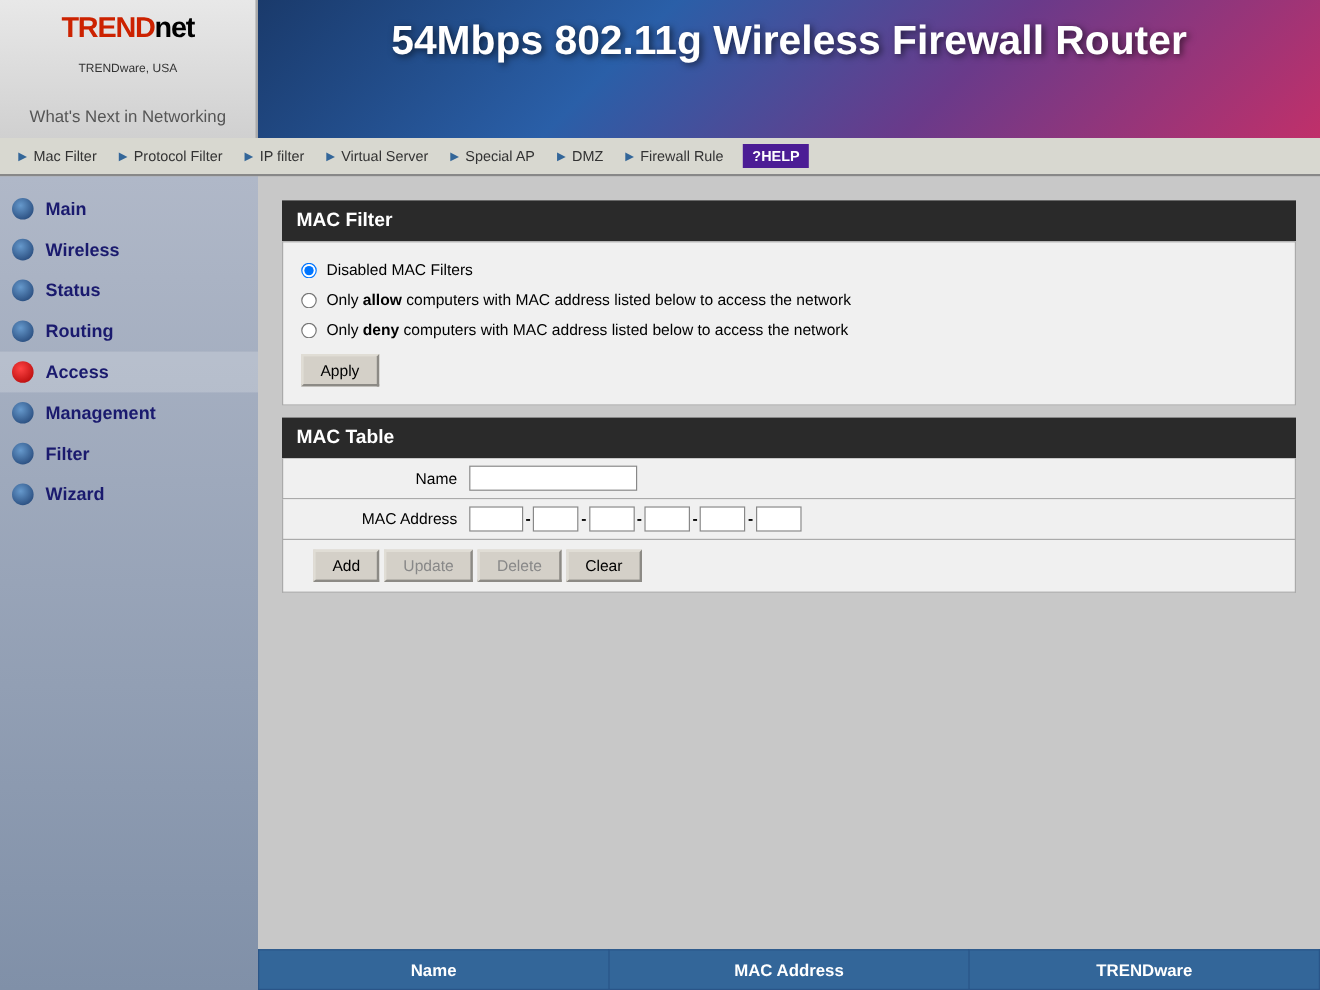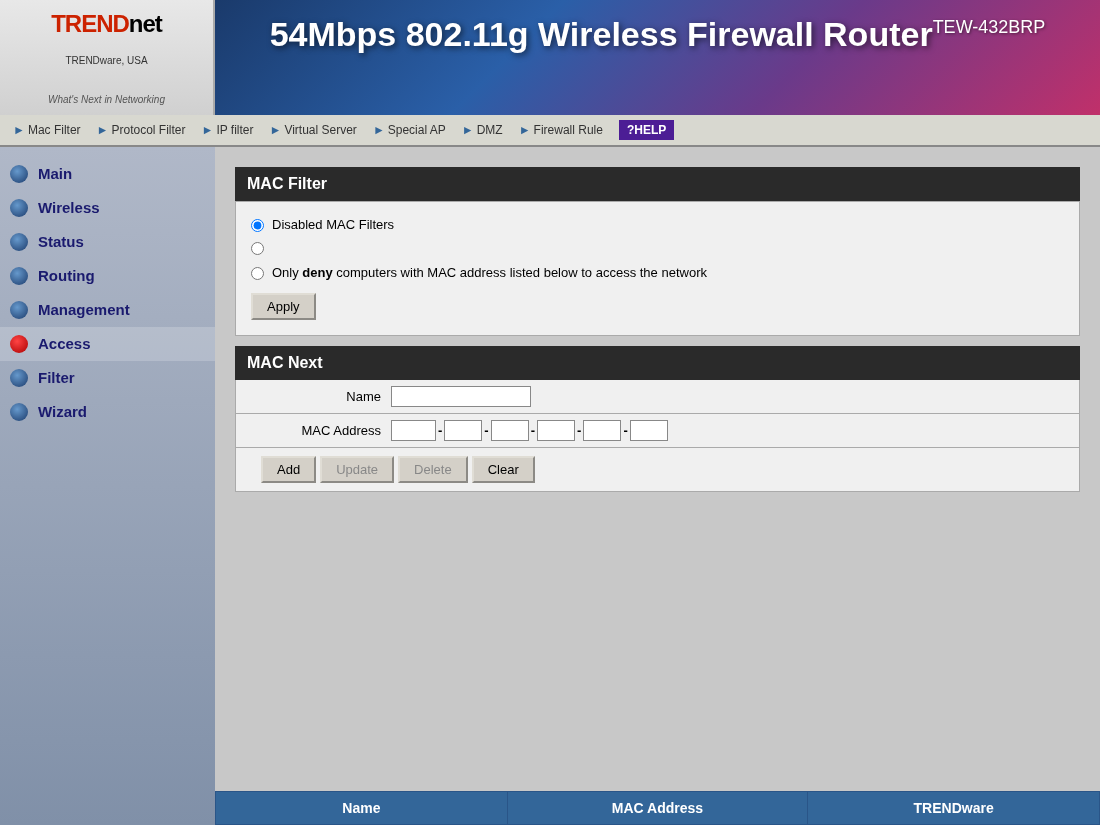--- a/index.html
+++ b/index.html
@@ -2,21 +2,21 @@
 <html><head>
   <meta charset="utf-8">
   <style>
     * { margin: 0; padding: 0; box-sizing: border-box; }
     body { width: 1100px; height: 825px; font-family: Arial, sans-serif; font-size: 13px; background: #c0c0c0; overflow: hidden; }
     .logo-area { width: 215px; background: linear-gradient(to bottom, #e8e8e8 0%, #d0d0d0 100%); display: flex; flex-direction: column; align-items: center; justify-content: space-between; padding: 10px; border-right: 2px solid #aaa; }
     .nav-tab { display: flex; align-items: center; padding: 4px 8px; font-size: 12px; color: #333; cursor: pointer; white-space: nowrap; }
 
     
     .sidebar { width: 215px; background: linear-gradient(to bottom, #b0b8c8 0%, #8090a8 100%); padding: 10px 0; }
-    .sidebar-item { display: flex; align-items: flex-start; padding: 8px 10px; cursor: pointer; color: #1a1a6e; font-size: 15px; font-weight: bold; }
+    .sidebar-item { display: flex; align-items: center; padding: 8px 10px; cursor: pointer; color: #1a1a6e; font-size: 15px; font-weight: bold; }
     .sidebar-item.active { background: rgba(255,255,255,0.2); }
     .sidebar-dot { width: 18px; height: 18px; border-radius: 50%; background: radial-gradient(circle at 40% 35%, #6699cc, #1a3a6b); margin-right: 10px; flex-shrink: 0; }
     .sidebar-dot.active { background: radial-gradient(circle at 40% 35%, #ff4444, #aa0000); }
 
     
     .content { flex: 1; background: #c8c8c8; padding: 20px; overflow-y: auto; }
 
     
     .section-header { background: #2a2a2a; color: white; padding: 8px 12px; font-size: 16px; font-weight: bold; margin-bottom: 0; }
     .section-body { background: #f0f0f0; padding: 10px 15px; border: 1px solid #aaa; }
@@ -45,25 +45,24 @@
   </style>
 </head>
 <body>
 
 <div style="display:flex; height:115px;">
   <div class="logo-area">
     <div style="text-align:center;">
       <span style="font-size:24px; font-weight:bold; color:#cc2200; letter-spacing:-1px;">TREND<span style="color:#000;">net</span></span>
     </div>
     <div style="font-size:10px; color:#333; margin-top:2px;">TRENDware, USA</div>
-    <div style="font-size:10px; color:#555; margin-top:14px; font-style:italic;">What's Next in Networking</div>
+    <div style="font-size:14px; color:#555; margin-top:14px; ">What's Next in Networking</div>
   </div>
   <div style="flex:1; background: linear-gradient(135deg, #1a3a6b 0%, #2a5fa8 35%, #6a3a8a 65%, #c0306a 100%); display:flex; flex-direction:row; justify-content:center; padding:15px 25px;">
     <div style="font-size:34px; font-weight:bold; color:white; text-shadow:2px 2px 6px rgba(0,0,0,0.6);">54Mbps 802.11g Wireless Firewall Router</div>
-    <div style="font-size:18px; color:white; text-align:right; text-shadow:1px 1px 3px rgba(0,0,0,0.5); margin-top:2px;">TEW-432BRP</div>
   </div>
 </div>
 
 <div class="nav-row">
   <div class="nav-tab">
     <span style="color:#336699; margin-right:3px;">►</span>
     <span>Mac Filter</span>
   </div>
   <div class="nav-tab">
     <span style="color:#336699; margin-right:3px;">►</span>
@@ -105,28 +104,28 @@
       <div class="sidebar-dot"></div>
       <span>Wireless</span>
     </div>
     <div class="sidebar-item">
       <div class="sidebar-dot"></div>
       <span>Status</span>
     </div>
     <div class="sidebar-item">
       <div class="sidebar-dot"></div>
       <span>Routing</span>
-    </div>
-    <div class="sidebar-item">
-      <div class="sidebar-dot"></div>
-      <span>Management</span>
     </div>
     <div class="sidebar-item active">
       <div class="sidebar-dot active"></div>
       <span>Access</span>
+    </div>
+    <div class="sidebar-item">
+      <div class="sidebar-dot"></div>
+      <span>Management</span>
     </div>
     <div class="sidebar-item">
       <div class="sidebar-dot"></div>
       <span>Filter</span>
     </div>
     <div class="sidebar-item">
       <div class="sidebar-dot"></div>
       <span>Wizard</span>
     </div>
   </div>
@@ -139,35 +138,38 @@
 
     <div class="section-body">
       <div class="radio-row">
         <input type="radio" name="mac_filter" checked="" style="">
         <label>
           <span>Disabled MAC Filters</span>
         </label>
       </div>
       <div class="radio-row">
         <input type="radio" name="mac_filter" style="">
+        <label>
+          Only <strong>allow</strong> computers with MAC address listed below to access the network
+        </label>
       </div>
       <div class="radio-row">
         <input type="radio" name="mac_filter" style="">
         <label>
           Only <strong>deny</strong> computers with MAC address listed below to access the network
         </label>
       </div>
       <button class="apply-btn">
         <span>Apply</span>
       </button>
     </div>
 
     <div class="mac-table-section">
       <div class="section-header">
-        <span>MAC Next</span>
+        <span>MAC Table</span>
       </div>
 
       <div class="form-row">
         <span class="form-label">Name</span>
         <input type="text" class="form-input name-input" value="" style="">
       </div>
 
       <div class="form-row">
         <span class="form-label">MAC Address</span>
         <input type="text" class="mac-segment" value="" style="">

